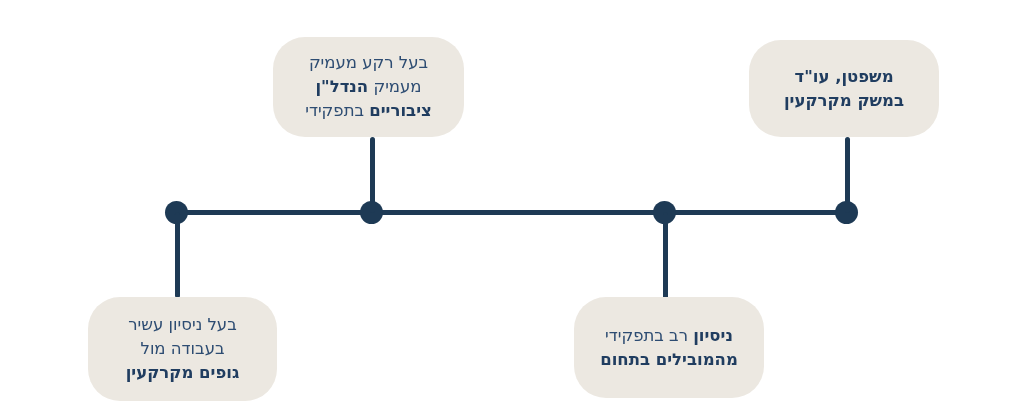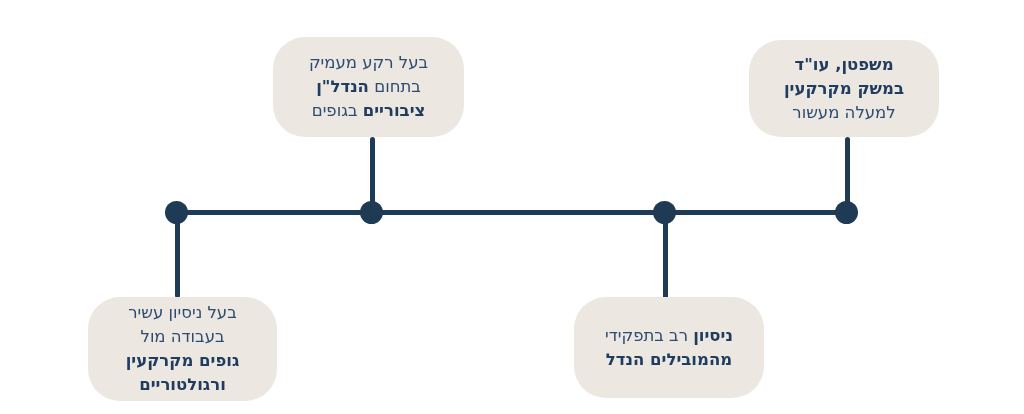--- a/index.html
+++ b/index.html
@@ -78,35 +78,33 @@
   <div class="dot d3"></div>
   <div class="dot d4"></div>
 
   <div class="stem s1"></div>
   <div class="stem s2"></div>
   <div class="stem s3"></div>
   <div class="stem s4"></div>
 
   <div class="callout c1">
     <div class="line"><span>בעל רקע מעמיק</span></div>
-    <div class="line"><span>בתחום </span><span class="b">הנדל"ן</span></div>
-    <div class="line"><span class="b">ציבוריים</span><span> בגופים</span></div>
+    <div class="line"><span>מעמיק </span><span class="b">הנדל"ן</span></div>
+    <div class="line"><span class="b">ציבוריים</span><span> בתפקידי</span></div>
   </div>
 
   <div class="callout c2">
     <div class="line"><span class="b">משפטן, עו"ד</span></div>
     <div class="line"><span class="b">במשק מקרקעין</span></div>
-    <div class="line"><span>למעלה מעשור</span></div>
   </div>
 
   <div class="callout c3">
     <div class="line"><span>בעל ניסיון עשיר</span></div>
     <div class="line"><span>בעבודה מול</span></div>
     <div class="line"><span class="b">גופים מקרקעין</span></div>
-    <div class="line"><span class="b">ורגולטוריים</span></div>
   </div>
 
   <div class="callout c4">
     <div class="line"><span class="b">ניסיון</span><span> רב בתפקידי</span></div>
-    <div class="line"><span class="b">מהמובילים הנדל</span></div>
+    <div class="line"><span class="b">מהמובילים בתחום</span></div>
   </div>
 
 </div>
 
 </body></html>

